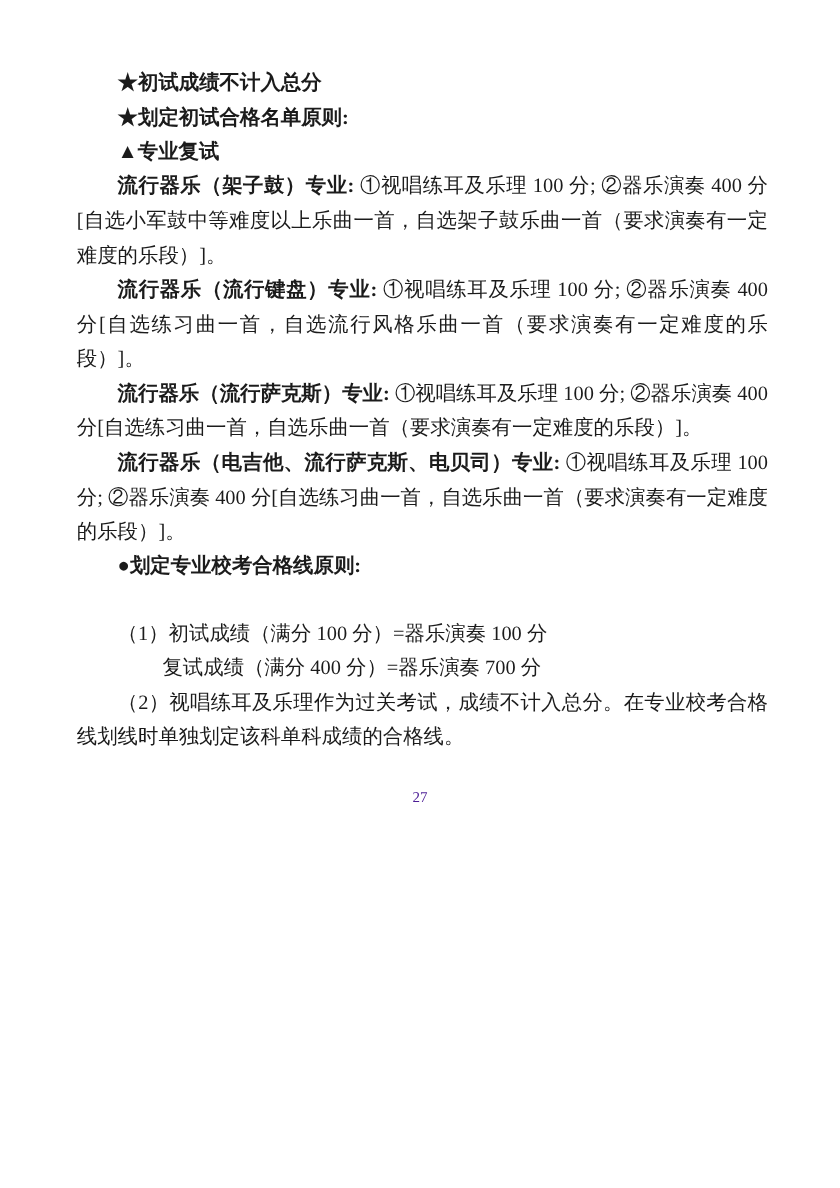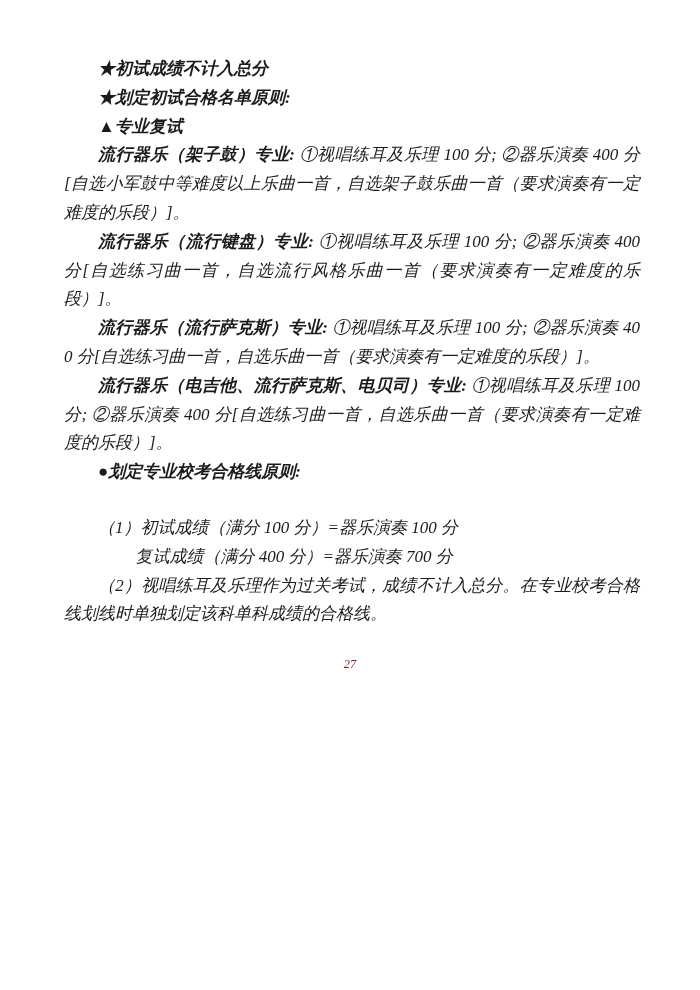--- a/index.html
+++ b/index.html
@@ -10,21 +10,20 @@
   .page {
     position: relative;
     width: 700px;
     height: 722px;
     background: #ffffff;
     box-sizing: border-box;
     padding: 55px 60px 0 64px;
     font-family: "Liberation Serif", "DejaVu Serif", serif;
     color: #1b1b1b;
     overflow: hidden;
-    font-style: italic;
   }
   .content {
     width: 100%;
   }
   .para {
     margin: 0;
     font-size: 17px;
     line-height: 28.8px;
     text-align: justify;
     word-break: break-all;
@@ -35,21 +34,21 @@
   .run.bold {
     font-weight: bold;
   }
   .footer {
     position: absolute;
     bottom: 50px;
     left: 0;
     width: 100%;
     text-align: center;
     font-size: 12.5px;
-    color: #7f1d1d;
+    color: #4c1d95;
     font-family: "Liberation Serif", "DejaVu Serif", serif;
   }
 </style>
 </head>
 <body>
 
 <div class="page">
   <div class="content">
       <p class="para" style="text-indent: 2em;"><span class="run bold">★初试成绩不计入总分</span></p>
       <p class="para" style="text-indent: 2em;"><span class="run bold">★划定初试合格名单原则:</span></p>

